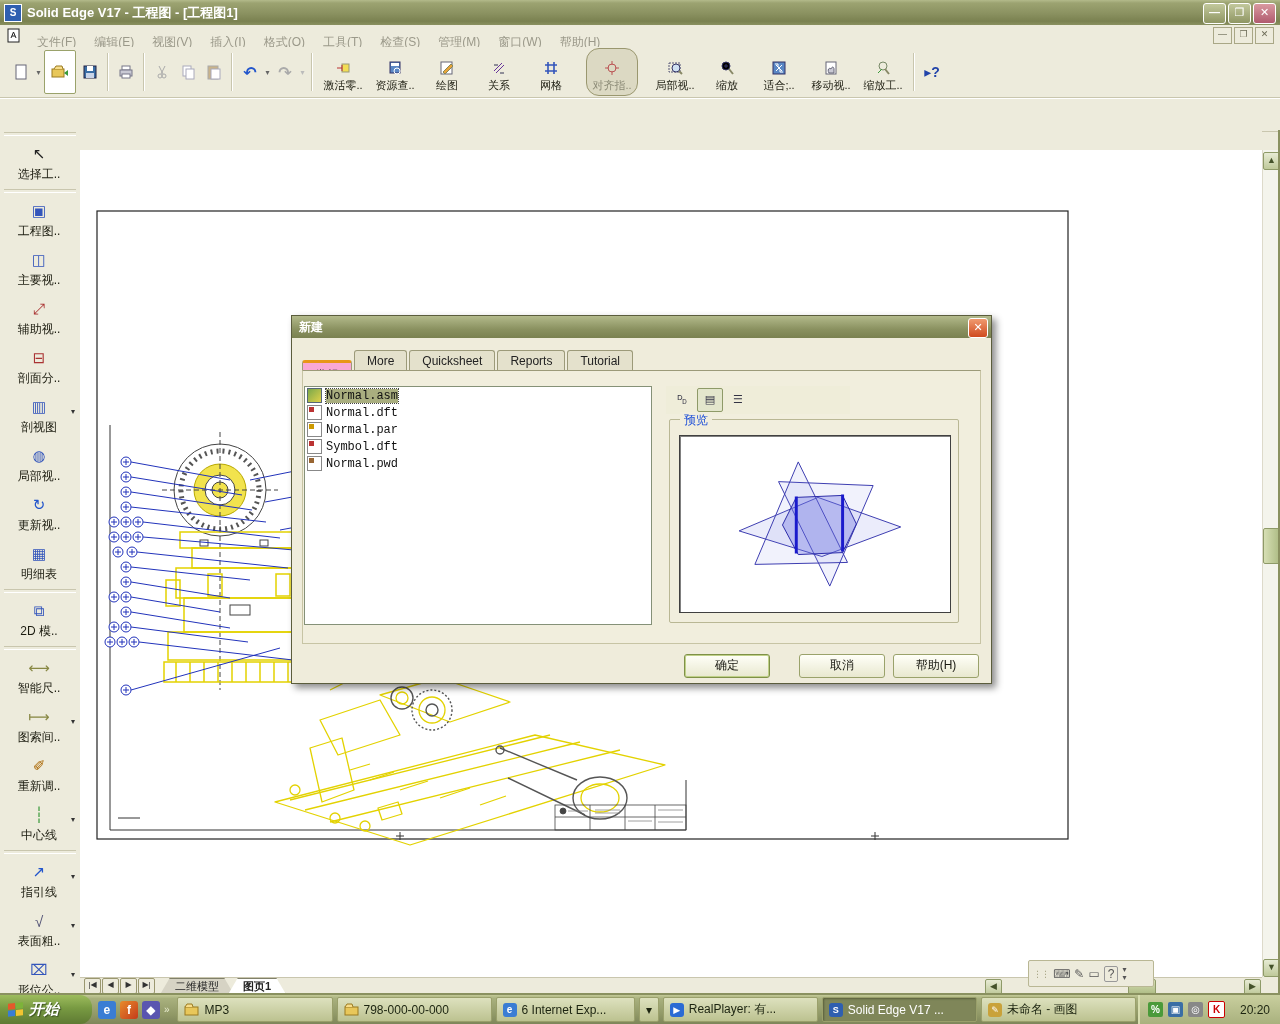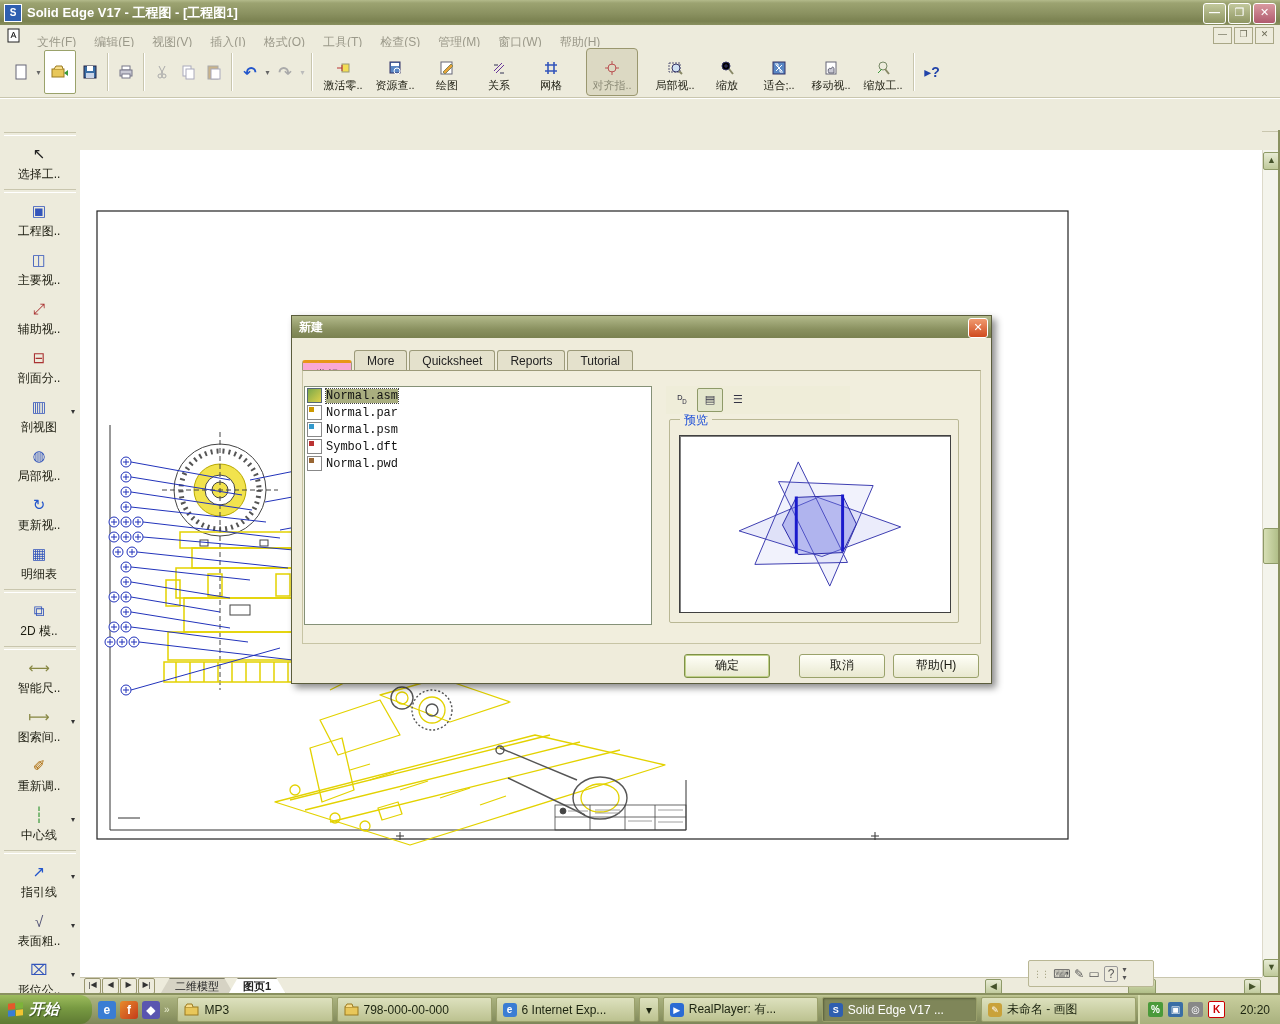--- a/index.html
+++ b/index.html
@@ -30,21 +30,21 @@
   #toolbar{left:0;top:47px;width:1280px;height:50px;background:#EDEBDC;border-bottom:1px solid #C9C6AE;
     display:flex;align-items:center;}
   #toolbar2{left:0;top:98px;width:1280px;height:32px;background:#EDEBDC;border-bottom:1px solid #C9C6AE;border-top:1px solid #fff;}
   .tbtn{width:24px;height:24px;display:flex;align-items:center;justify-content:center;margin:0 1px;}
   .tbtn.framed{background:#fff;border:1px solid #9AA26B;border-radius:2px;width:30px;height:42px;}
   .dd{width:9px;color:#666;font-size:8px;text-align:center;}
   .sepv{width:1px;height:38px;background:#C9C6AE;border-right:1px solid #fff;margin:0 4px;}
   .tbtn-lg{width:50px;height:44px;display:flex;flex-direction:column;align-items:center;justify-content:flex-end;
     font-size:11px;color:#1C1C10;margin:0 1px;padding-bottom:2px;}
   .tbtn-lg .mini{margin-bottom:2px;}
-  .tbtn-lg.pressed{background:#DCD9C3;border:1px solid #9A976F;border-radius:4px;color:#8B8A76;align-items:center;}
+  .tbtn-lg.pressed{background:#DCD9C3;border:1px solid #9A976F;border-radius:13px;color:#8B8A76;align-items:center;}
   .tbtn-lg span{white-space:nowrap;}
 
   
   #sidebar{left:0;top:130px;width:80px;height:865px;background:#EDEBDC;font-size:12px;color:#1C1C10;}
   .side-item{position:relative;width:78px;text-align:center;padding:5px 0 4px 0;}
   .side-item .sicon{width:24px;height:22px;margin:0 auto 1px auto;display:flex;align-items:center;justify-content:center;font-size:15px;}
   .side-item .arr{position:absolute;right:3px;top:16px;font-size:8px;color:#333;}
   .side-sep{height:2px;border-top:1px solid #C9C6AE;border-bottom:1px solid #fff;margin:2px 4px;}
 
   
@@ -519,29 +519,29 @@
     </div>
     <div id="dlg-page"></div>
 
     <div id="dlg-list">
       <div class="lv-item selected">
           <span class="ficon" style="background:linear-gradient(135deg,#7AA84B,#E0D24A);border-color:#567"></span>
           <span class="fname">Normal.asm</span>
         </div>
       <div class="lv-item">
           <span class="ficon">
+            <i style="background:#B33"></i>
+          </span>
+          <span class="fname">Normal.dft</span>
+        </div>
+      <div class="lv-item">
+          <span class="ficon">
             <i style="background:#C90"></i>
           </span>
           <span class="fname">Normal.par</span>
-        </div>
-      <div class="lv-item">
-          <span class="ficon">
-            <i style="background:#39C"></i>
-          </span>
-          <span class="fname">Normal.psm</span>
         </div>
       <div class="lv-item">
           <span class="ficon">
             <i style="background:#B33"></i>
           </span>
           <span class="fname">Symbol.dft</span>
         </div>
       <div class="lv-item">
           <span class="ficon">
             <i style="background:#963"></i>

